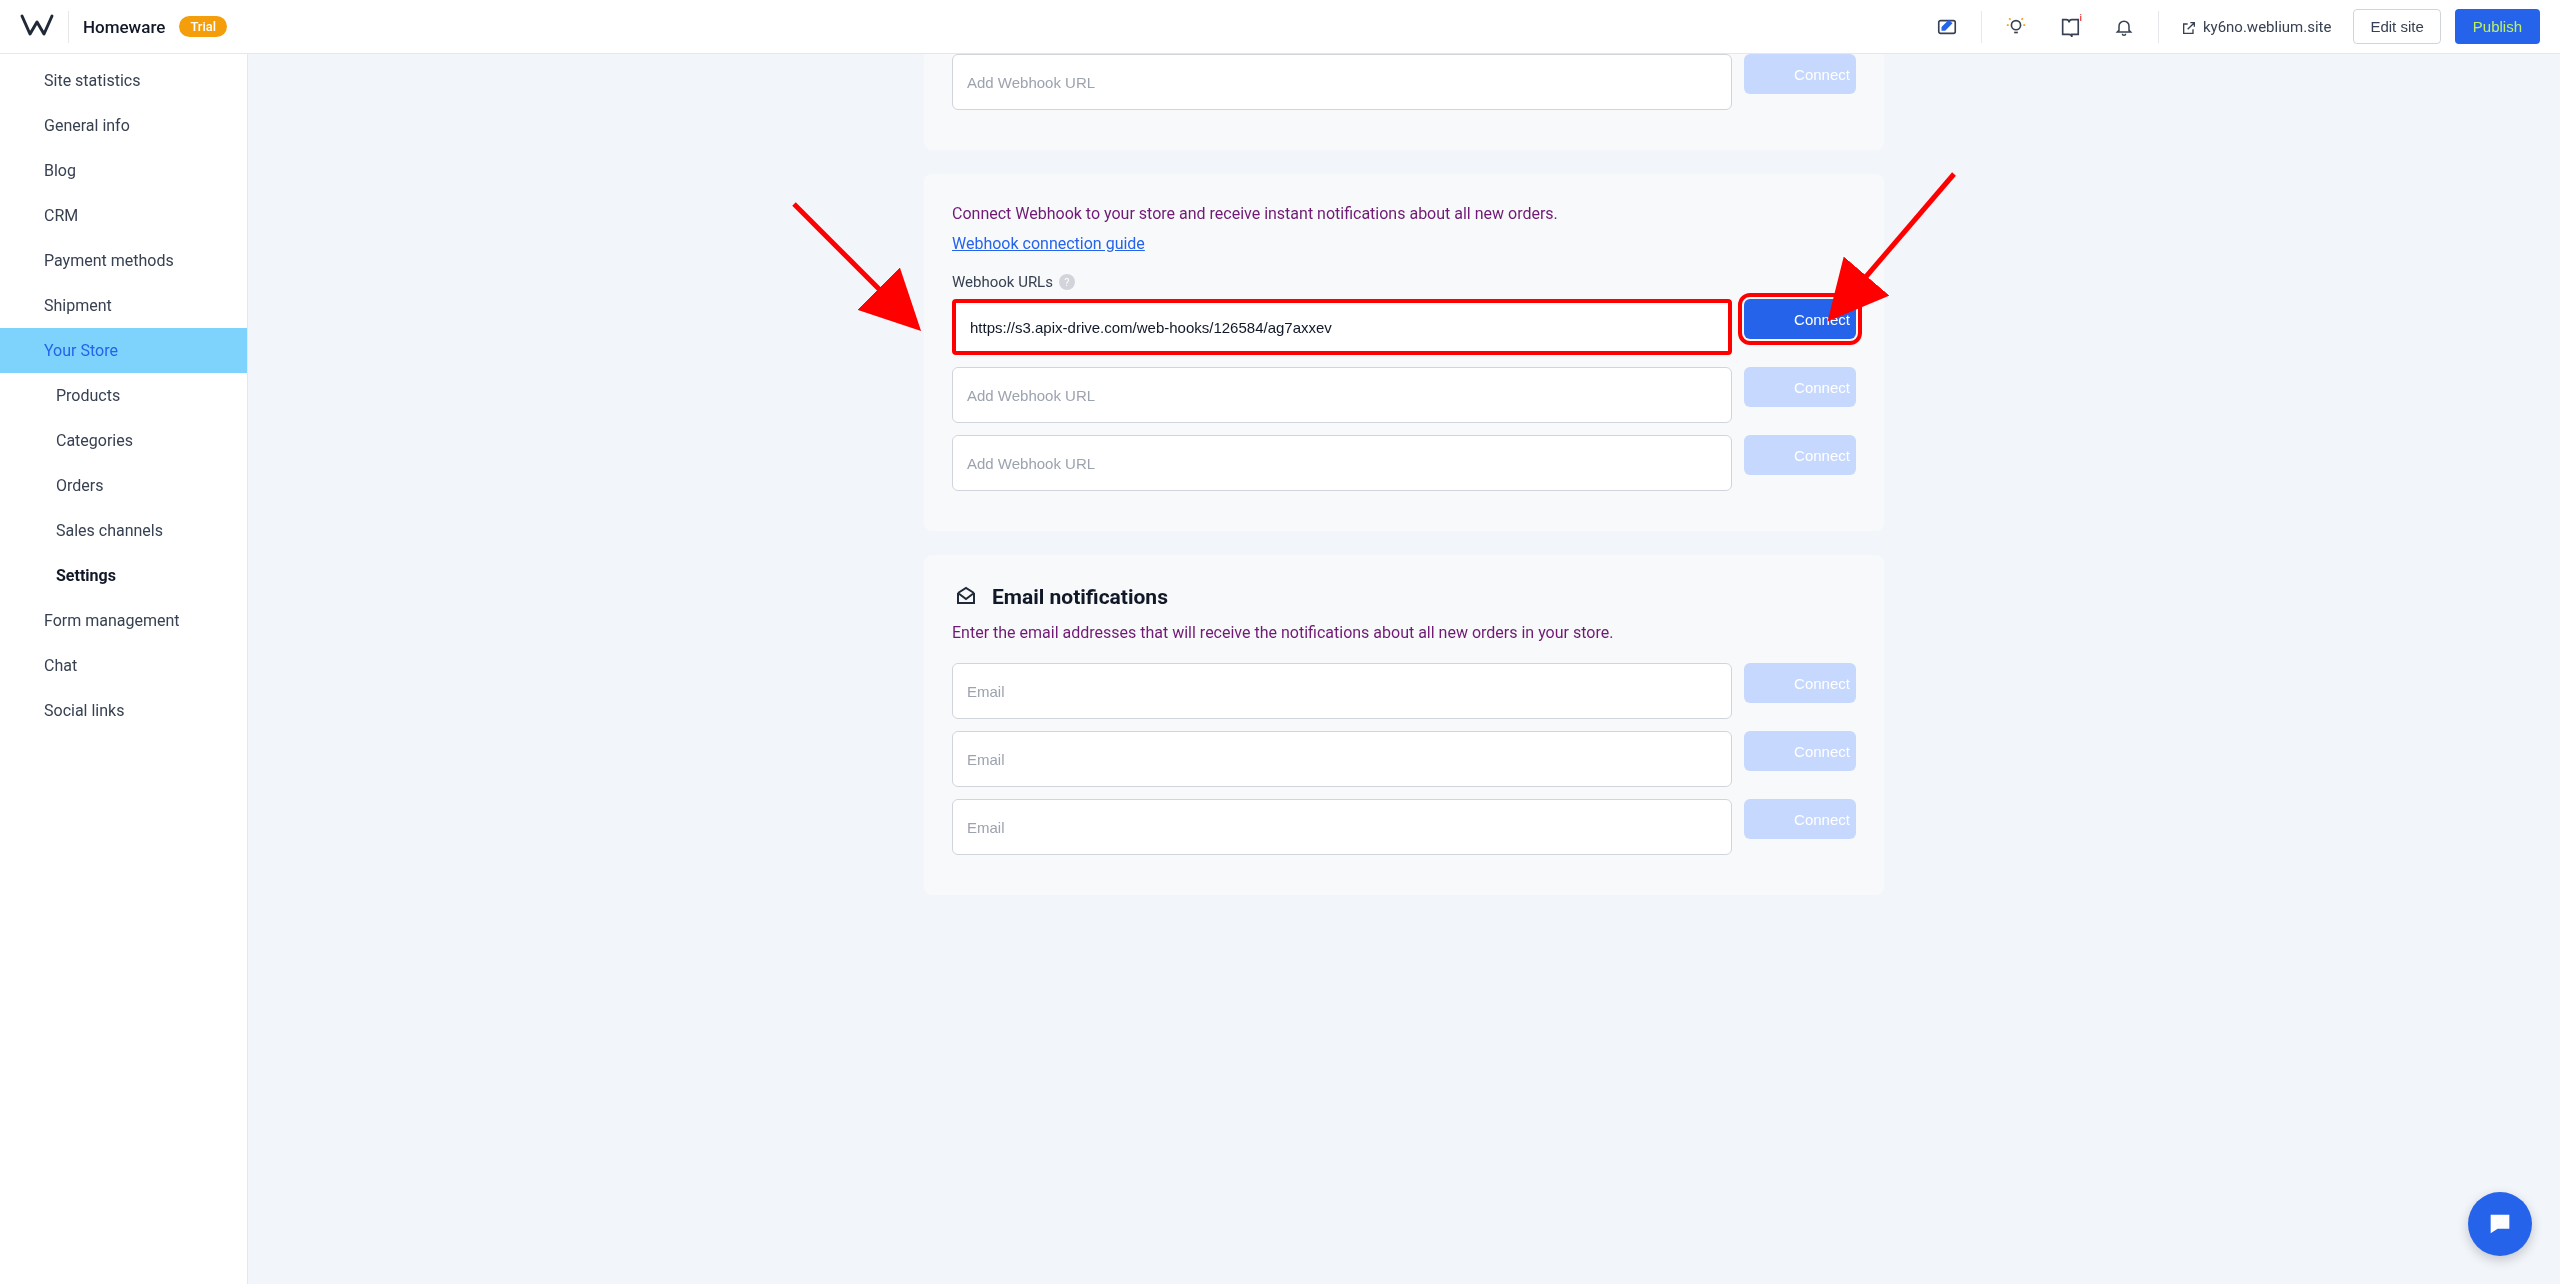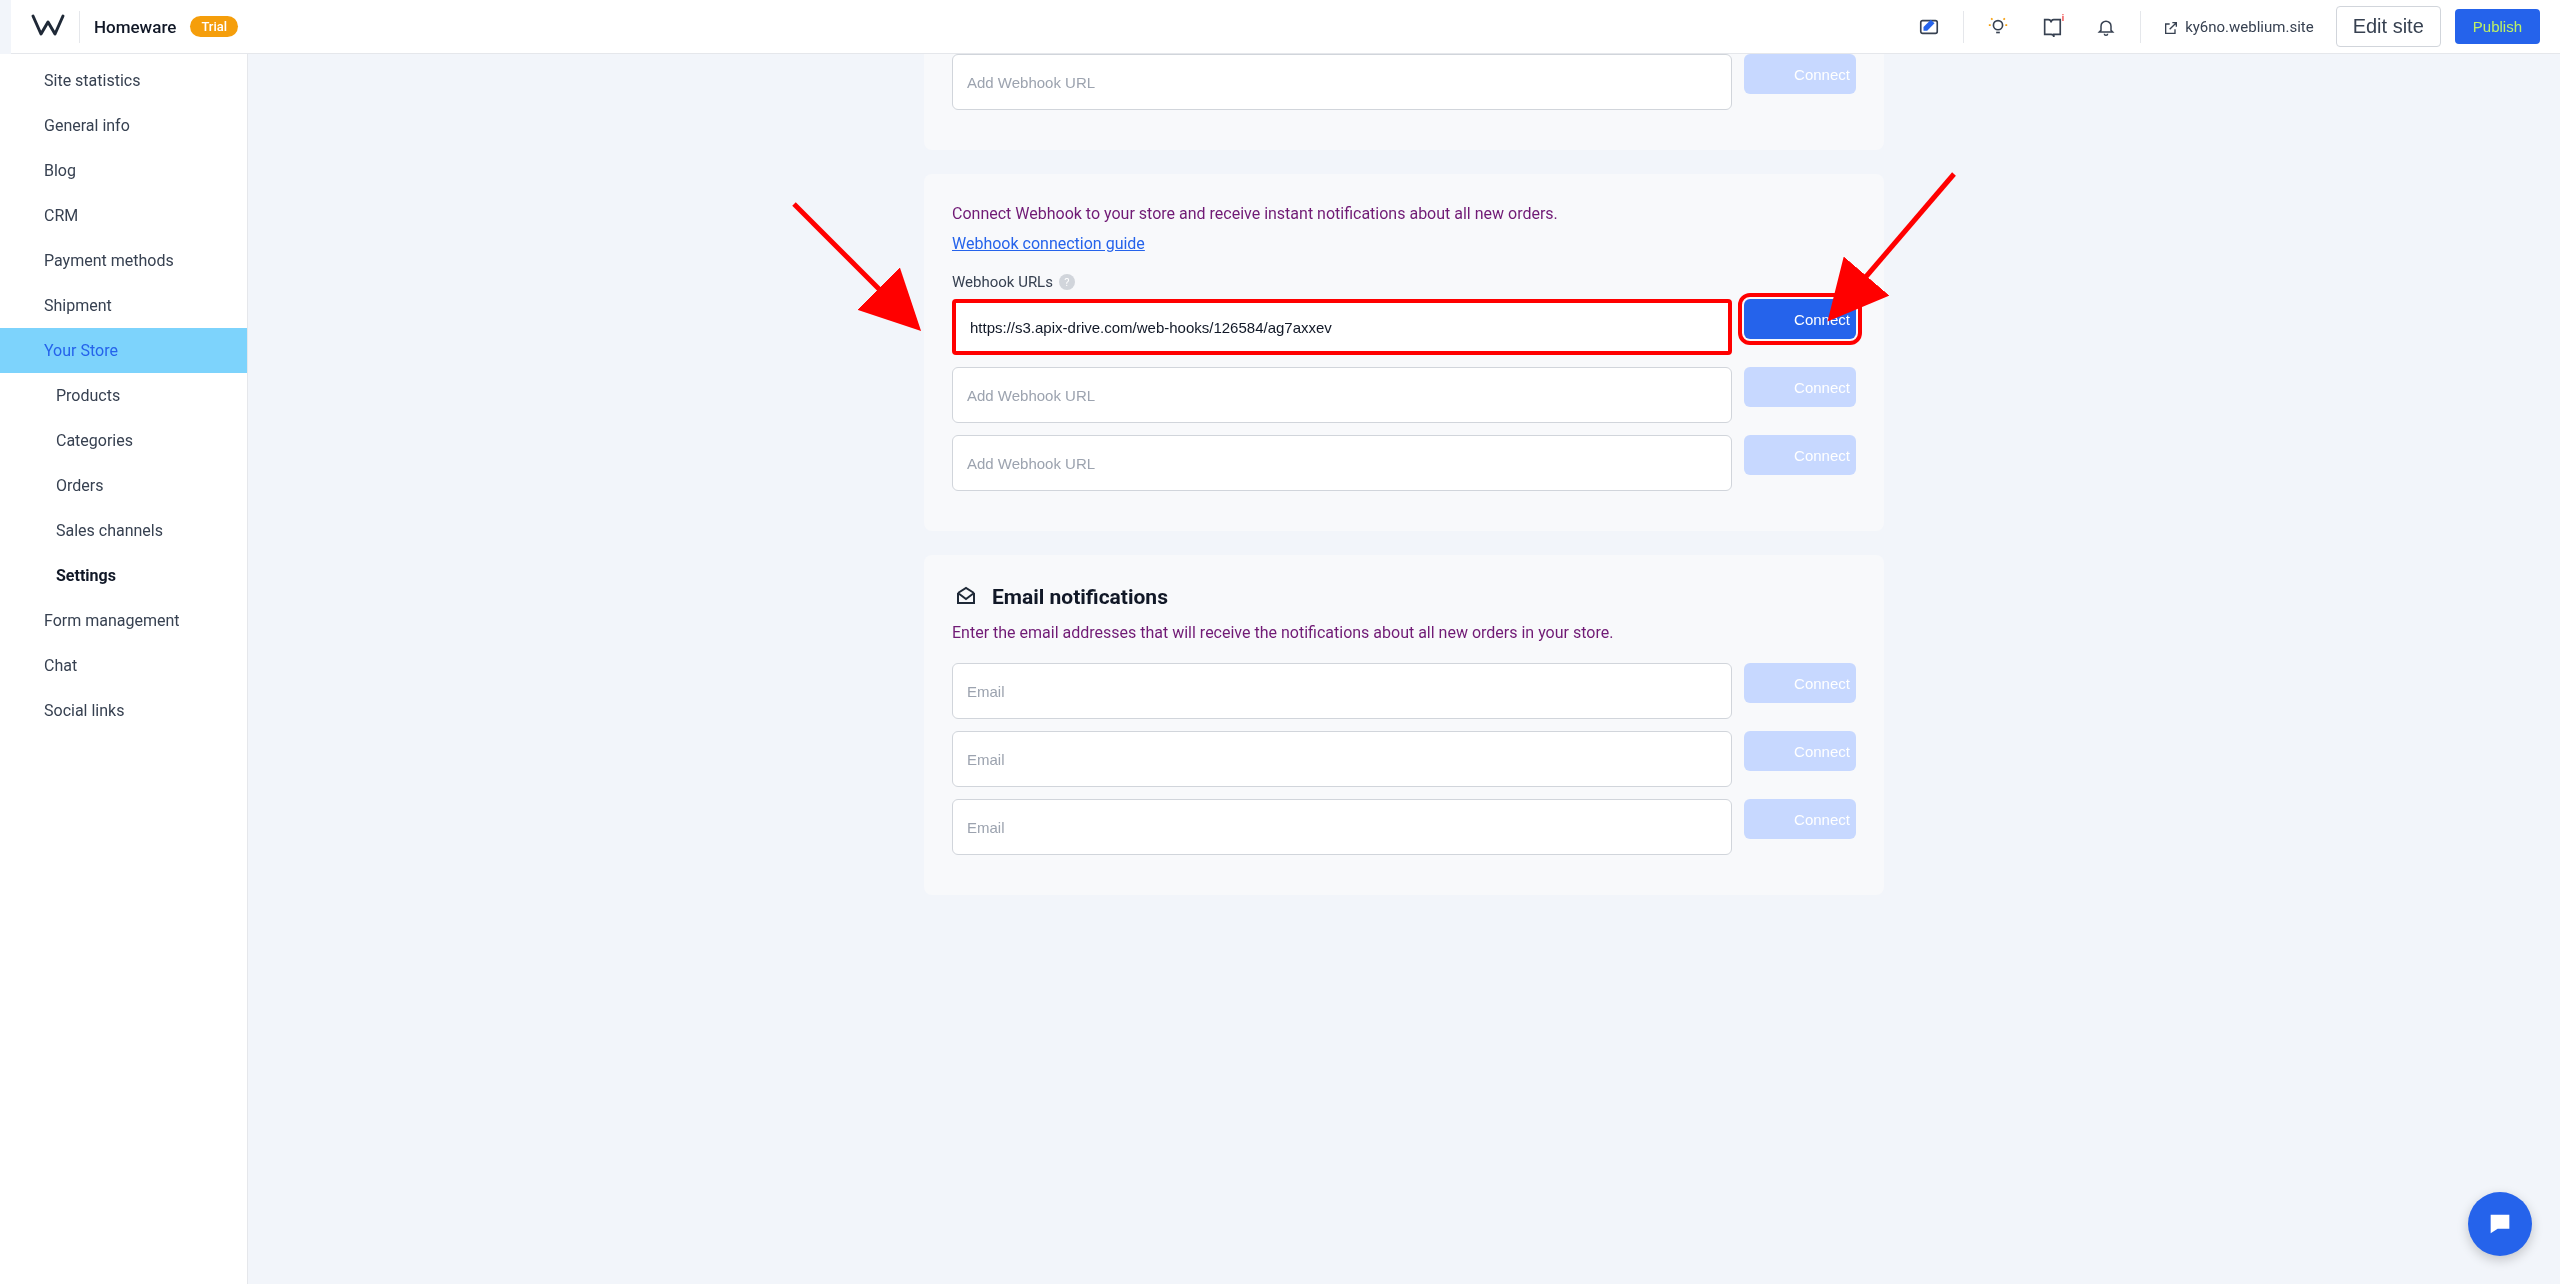--- a/index.html
+++ b/index.html
@@ -1,27 +1,27 @@
 <!DOCTYPE html>
 <html><head>
   <meta charset="utf-8">
   <style>
     * { box-sizing: border-box; margin: 0; padding: 0; }
     body { font-family: -apple-system, BlinkMacSystemFont, 'Segoe UI', Roboto, Arial, sans-serif; background: #f2f5fa; color: #1f2937; overflow-x: hidden; }
 
     
-    .header { height: 54px; background: #fff; border-bottom: 1px solid #e5e7eb; display: flex; align-items: center; padding: 0 20px; gap: 14px; position: fixed; top: 0; left: 11px; right: 0; z-index: 100; }
+    .header { height: 54px; background: #fff; border-bottom: 1px solid #e5e7eb; display: flex; align-items: center; padding: 0 20px; gap: 14px; position: fixed; top: 0; left: 0; right: 0; z-index: 100; }
     .logo { width: 34px; height: 34px; display: flex; align-items: center; justify-content: center; }
     .divider-v { width: 1px; height: 32px; background: #e5e7eb; }
     .site-name { font-size: 17px; font-weight: 500; color: #111827; }
     .trial-badge { background: #f59e0b; color: #fff; font-size: 13px; font-weight: 500; padding: 3px 11px; border-radius: 12px; }
     .header-spacer { flex: 1; }
     .header-icon { width: 40px; height: 40px; display: flex; align-items: center; justify-content: center; cursor: pointer; color: #374151; }
     .header-url { display: flex; align-items: flex-end; gap: 6px; color: #374151; font-size: 15px; cursor: pointer; padding: 0 8px; }
-    .btn-outline { background: #fff; border: 1px solid #d1d5db; color: #374151; padding: 8px 16px; border-radius: 4px; font-size: 20px; cursor: pointer; }
+    .btn-outline { background: #fff; border: 1px solid #d1d5db; color: #374151; padding: 8px 16px; border-radius: 4px; font-size: 15px; cursor: pointer; }
     .btn-primary { background: #2563eb; border: none; color: #bef264; padding: 9px 18px; border-radius: 4px; font-size: 15px; cursor: pointer; font-weight: 500; }
     .header-icon { position: relative; }
 
     
     .sidebar { position: fixed; top: 54px; left: 0; bottom: 0; width: 248px; background: #fff; border-right: 1px solid #e5e7eb; overflow-y: auto; padding-top: 4px; }
     .nav-item { padding: 13px 24px 13px 44px; font-size: 16px; color: #374151; cursor: pointer; display: block; }
     .nav-item.level0 { padding-left: 44px; }
     .nav-item.level1 { padding-left: 56px; }
     .nav-item.active { background: #7dd3fc; color: #2563eb; font-weight: 400; }
     .nav-item.bold { font-weight: 700; color: #111827; }

